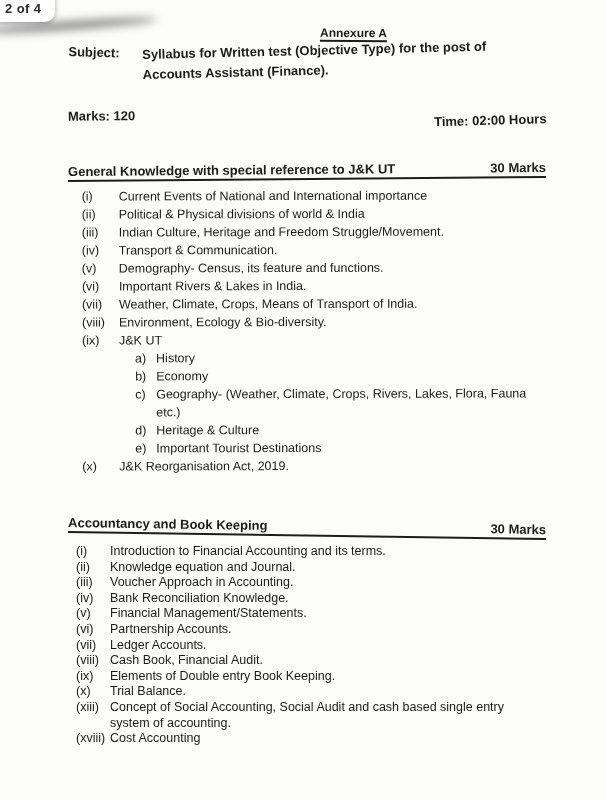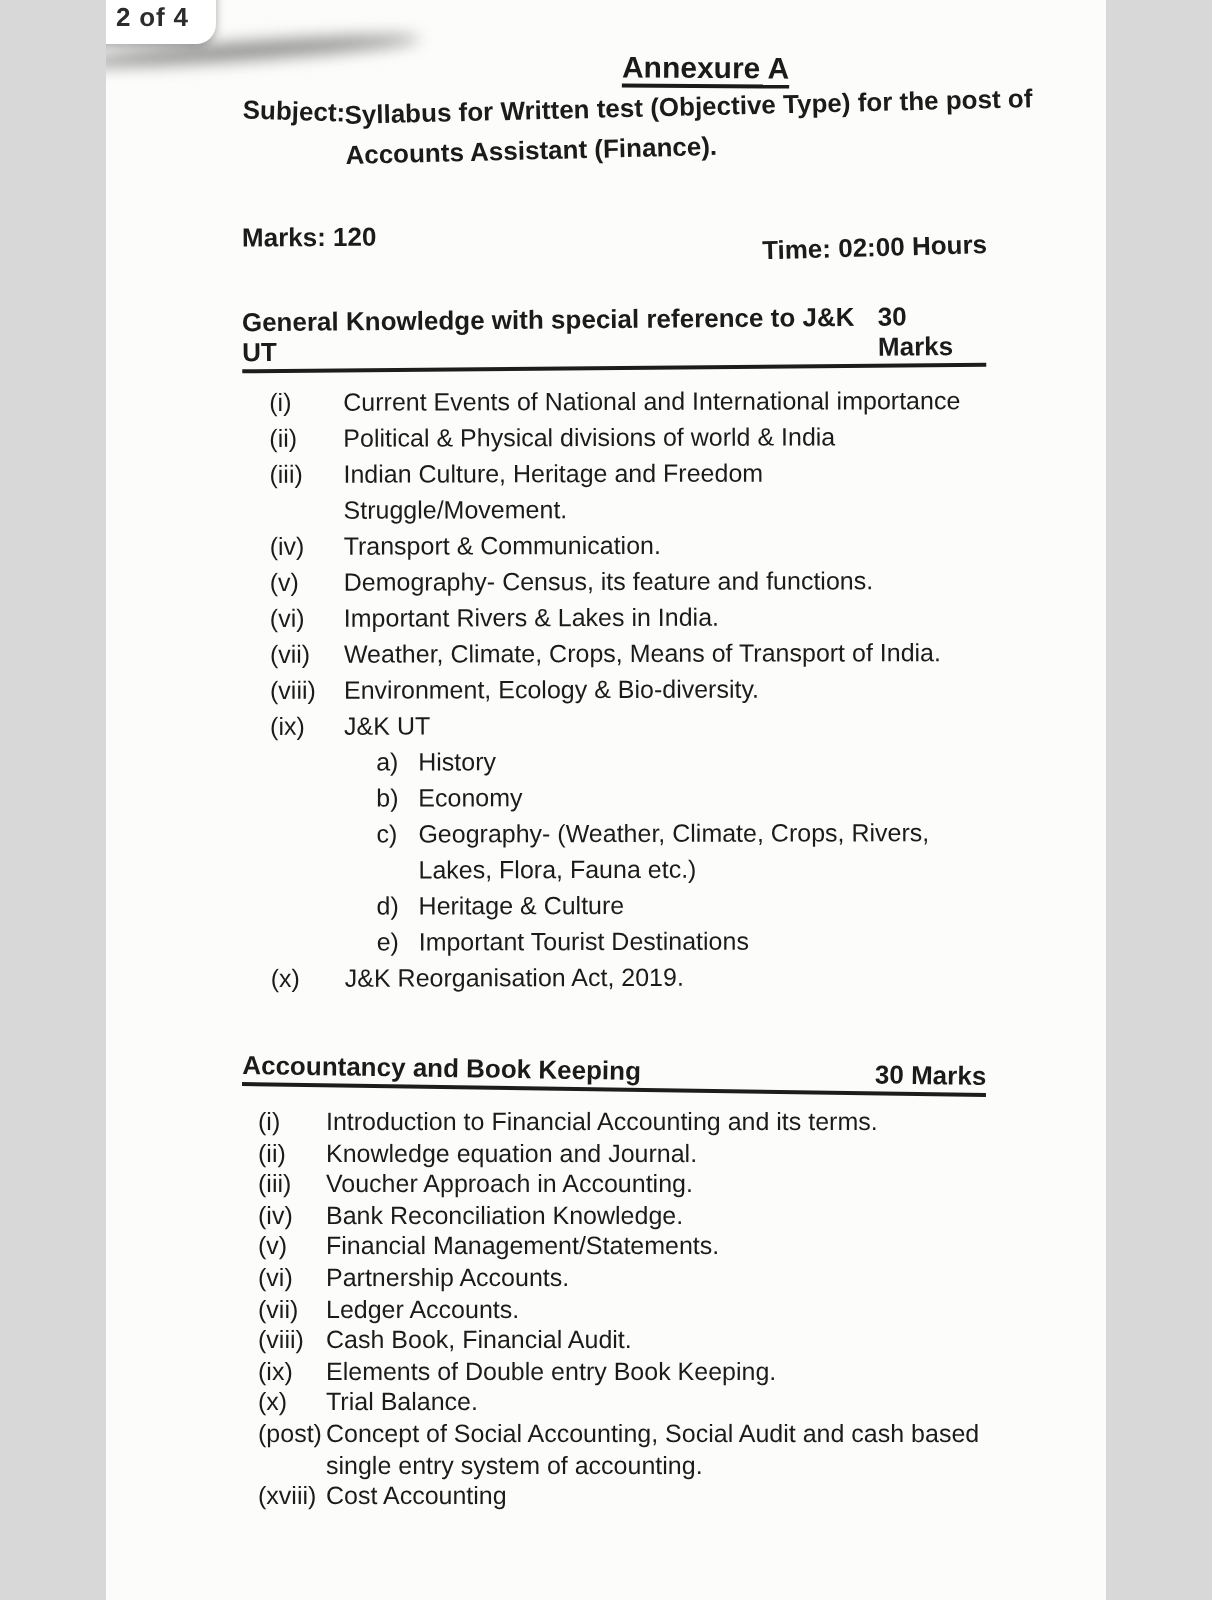--- a/index.html
+++ b/index.html
@@ -1,17 +1,17 @@
 <!DOCTYPE html>
 <html><head>
 <meta charset="utf-8">
 <style>
   html,body { margin:0; padding:0; background:#d8d8d8; }
   .photo {
-    position:relative; width:500px; height:800px; margin:0 auto;
+    position:relative; width:606px; height:800px; margin:0 auto;
     background:#fcfcfb; overflow:hidden;
     font-family:"Liberation Sans", sans-serif; color:#1b1b1b;
   }
   
   .corner-sliver {
     position:absolute; top:0; left:0; width:5px; height:20px;
     background:#1a1a1a; filter:blur(1px);
   }
   .corner-shadow {
     position:absolute; top:21px; left:-18px; width:175px; height:9px;
@@ -21,37 +21,37 @@
   .page-chip {
     position:absolute; top:-5px; left:-7px; padding:6px 14px 6px 12px;
     background:#ffffff; border-radius:2px 2px 10px 6px;
     box-shadow:0 1px 5px rgba(0,0,0,0.35);
     font-size:13px; font-weight:700; color:#2c2c2c; letter-spacing:0.4px;
   }
   .doc { position:absolute; inset:0; padding:26px 60px 0 68px; }
 
   .annexure {
     width:fit-content; margin:0 auto; position:relative; left:46px;
-    font-size:15px; font-weight:700;
+    font-size:12px; font-weight:700;
     text-decoration:underline; text-decoration-thickness:2px; text-underline-offset:3px;
     transform:rotate(0.4deg);
   }
   .subject-row { display:flex; margin-top:5px; }
   .subject-label { width:80px; font-size:13px; font-weight:700; transform:rotate(1.6deg); }
   .subject-text {
     flex:0 0 404px; max-width:404px; font-size:13px; font-weight:700; line-height:20px;
     transform:rotate(-1.4deg); transform-origin:left top;
   }
   .meta-row {
     display:flex; justify-content:space-between; margin-top:22px;
     font-size:13px; font-weight:700; transform:rotate(-0.4deg);
   }
   .meta-time { transform:translateY(7px) rotate(-1.2deg); }
 
-  .section { margin-top:27px; }
+  .section { margin-top:40px; }
   .section-header {
     display:flex; justify-content:space-between; align-items:flex-end;
     border-bottom:2px solid #1d1d1d; padding-bottom:1px;
     font-size:13px; font-weight:700;
   }
   .section-0 .section-header { transform:rotate(-0.5deg); }
   .section-1 .section-header { transform:rotate(0.85deg); transform-origin:left bottom; }
 
   .list { margin-top:7px; font-size:12.5px; }
   .section-0 .list { padding-left:14px; transform:rotate(-0.15deg); }
@@ -204,21 +204,21 @@
             </div>
             <div class="item-row">
               <span class="item-num">(ix)</span>
               <span class="item-text">Elements of Double entry Book Keeping.</span>
             </div>
             <div class="item-row">
               <span class="item-num">(x)</span>
               <span class="item-text">Trial Balance.</span>
             </div>
             <div class="item-row">
-              <span class="item-num">(post)</span>
+              <span class="item-num">(xiii)</span>
               <span class="item-text">Concept of Social Accounting, Social Audit and cash based single entry system of accounting.</span>
             </div>
             <div class="item-row">
               <span class="item-num">(xviii)</span>
               <span class="item-text">Cost Accounting</span>
             </div>
           </div>
   </div>
 </div>
   </div>

